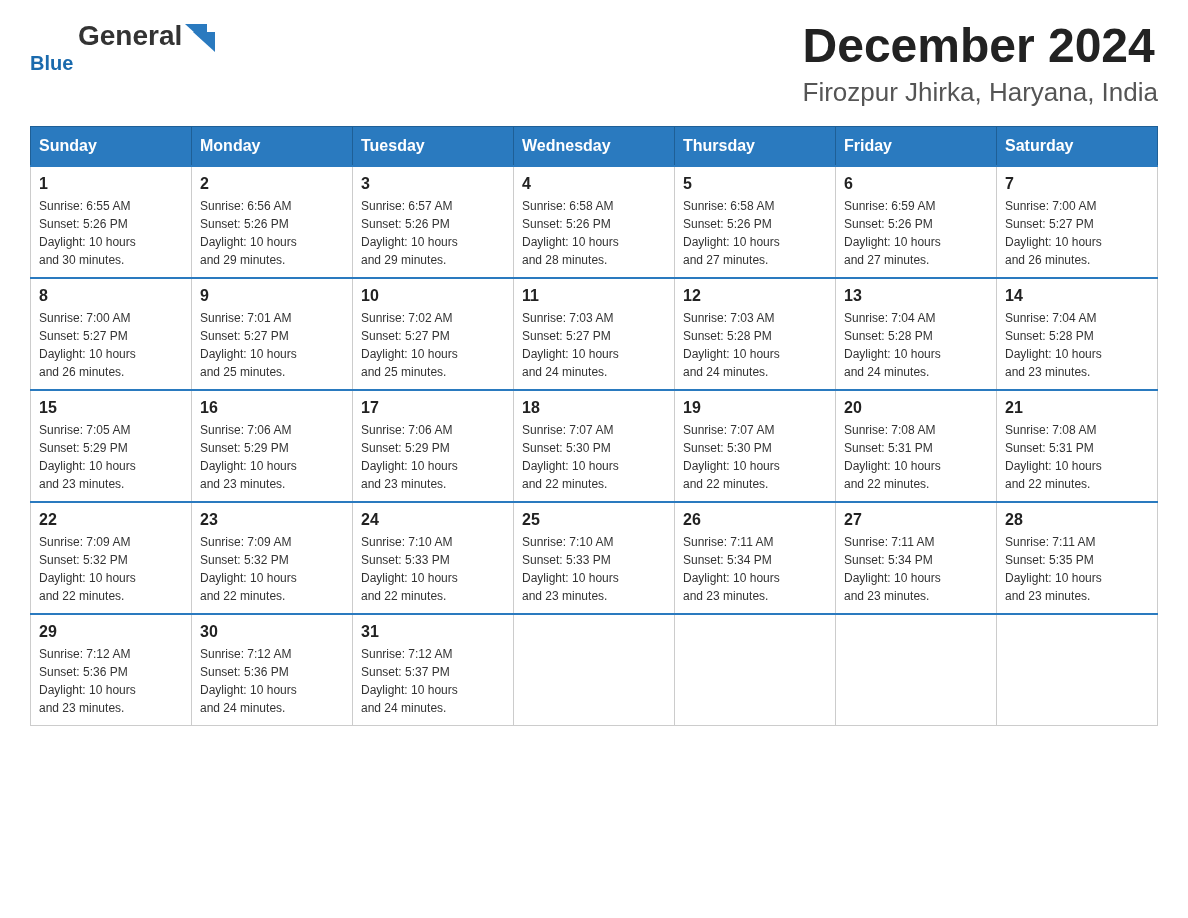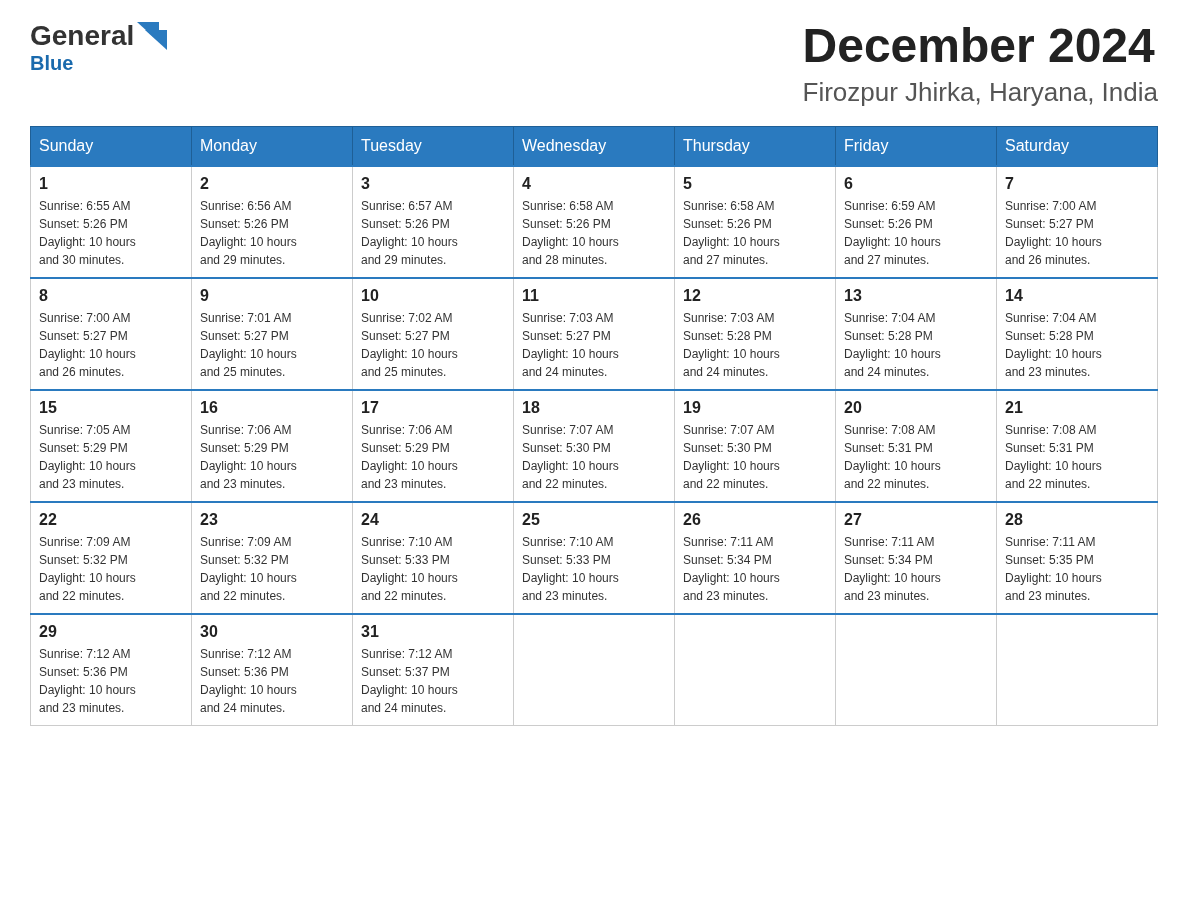--- a/index.html
+++ b/index.html
@@ -43,21 +43,21 @@
     table {
       width: 100%;
       border-collapse: collapse;
       table-layout: fixed;
     }
     thead tr th {
       background-color: #2a7abf;
       color: #fff;
       padding: 10px 8px;
       font-size: 16px;
-      font-weight: normal;
+      font-weight: bold;
       text-align: left;
       border: 1px solid #1e5f96;
     }
     tbody tr td {
       vertical-align: top;
       padding: 8px 8px;
       font-size: 13px;
       color: #333;
       border: 1px solid #ccc;
       border-top: 2px solid #2a7abf;
@@ -79,21 +79,22 @@
     tbody tr td.empty {
       background: #fff;
     }
     .logo-container {
       display: flex;
       flex-direction: column;
       align-items: flex-start;
     }
     .logo-line1 {
       display: flex;
-      align-items: flex-start;
+      align-items: flex-end;
+      margin-left: 48px;
     }
   </style>
 </head>
 <body>
 
 <div class="header-area">
   <div class="logo-container">
     <div class="logo-line1">
       <span class="logo-text-general">General</span>
       <svg width="30" height="28" viewBox="0 0 30 28" style="margin-left:3px; margin-top:2px;">

